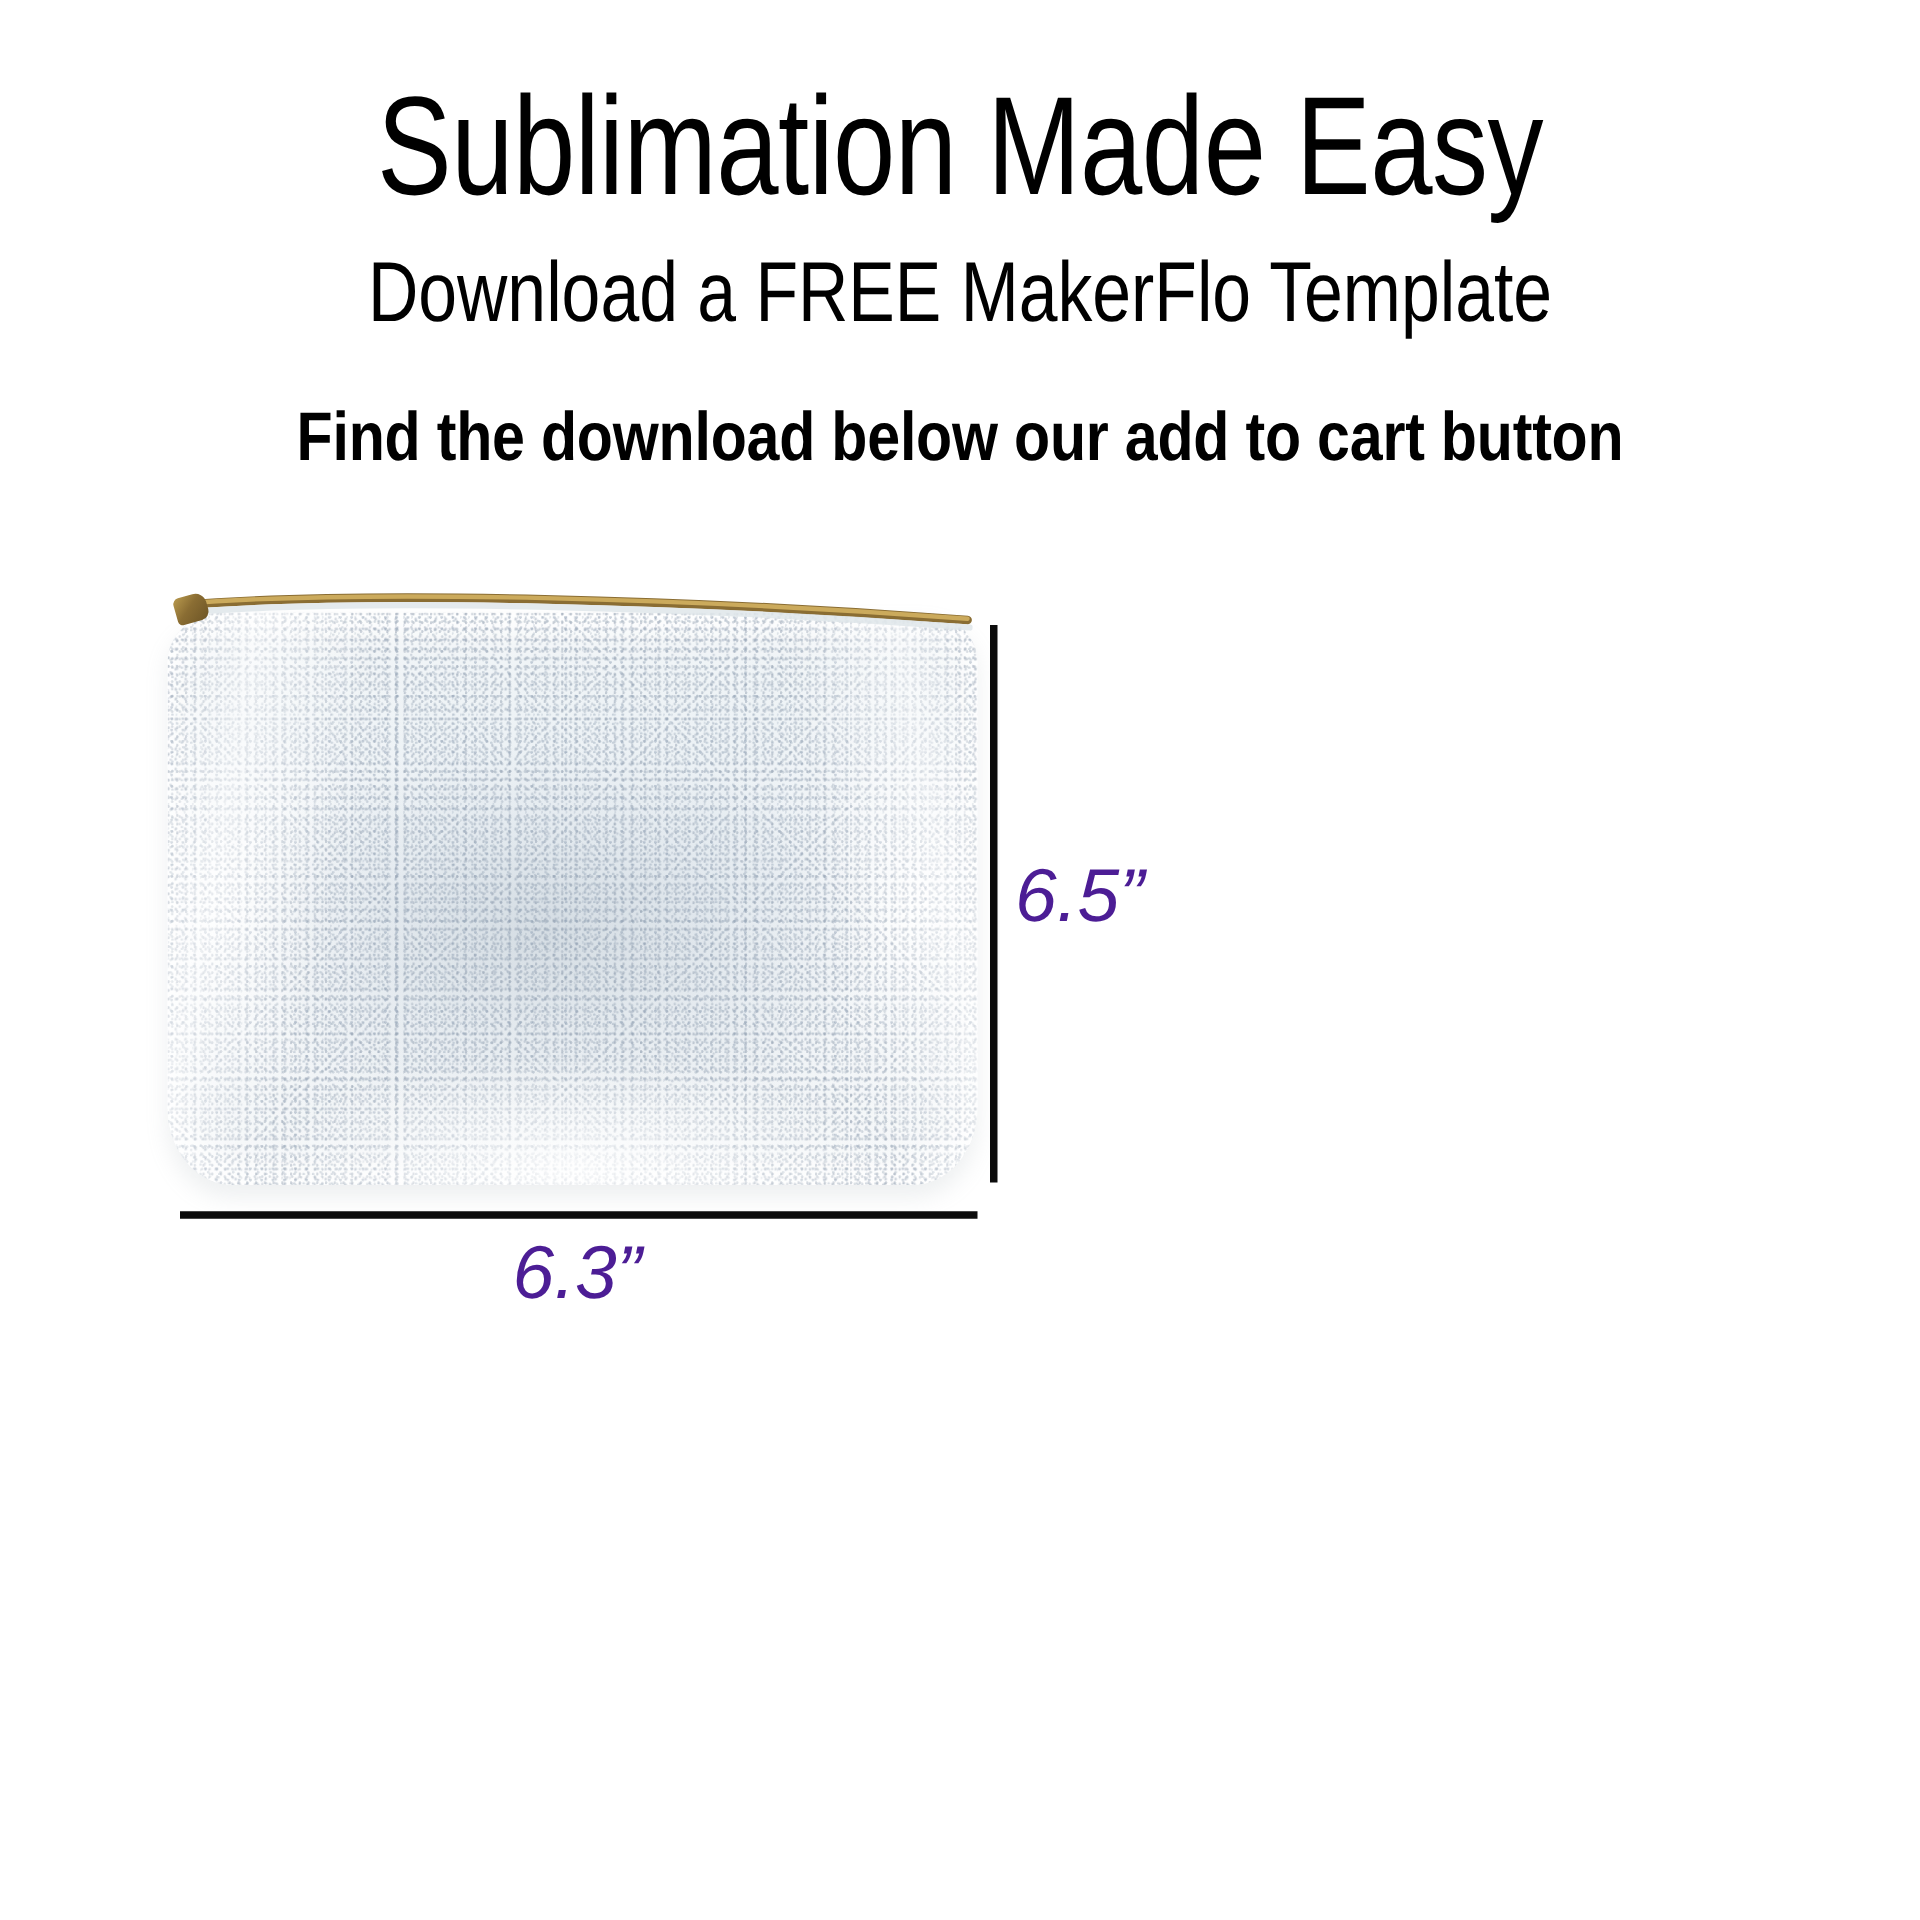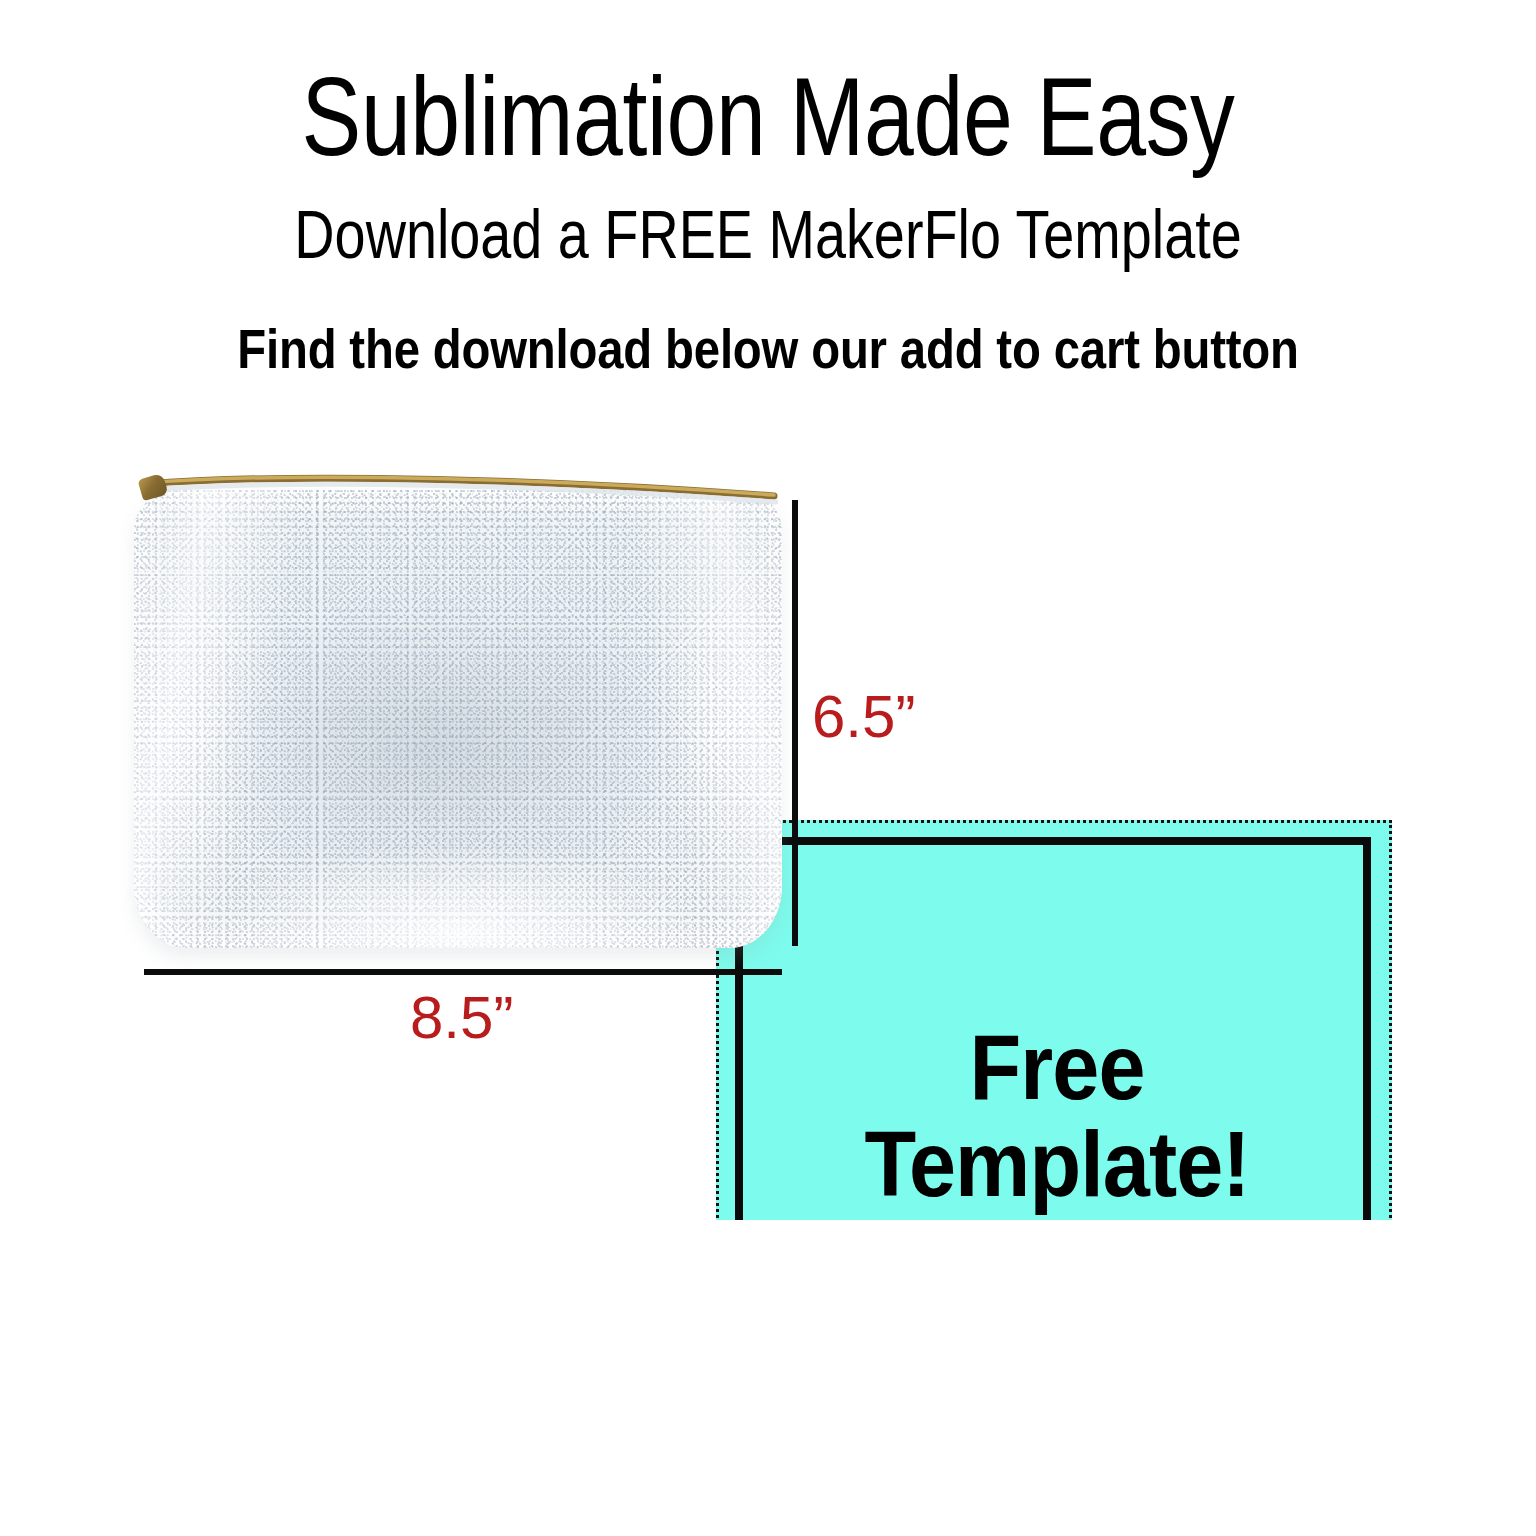--- a/index.html
+++ b/index.html
@@ -174,58 +174,54 @@
 
   
   .dim-line {
     position: absolute;
     background: #0c0c0c;
   }
   #dim-v-line { left: 792px; top: 500px; width: 6px; height: 446px; }
   #dim-h-line { left: 144px; top: 969px; width: 638px; height: 6px; }
   .dim-label {
     position: absolute;
-    color: #b91c1c;
+    color: #4c1d95;
     font-family: "Liberation Sans", sans-serif;
     font-weight: 400;
     white-space: nowrap;
+    font-style: italic;
   }
   #dim-v-label { left: 812px; top: 684px; font-size: 60px; line-height: 66px; }
   #dim-h-label { left: 410px; top: 985px; font-size: 60px; line-height: 66px; }
 </style>
 </head>
 <body>
 
 <div id="canvas">
 
   <div class="headline" id="title">Sublimation Made Easy</div>
 
   <div class="headline" id="subtitle">Download a FREE MakerFlo Template</div>
 
   <div class="headline" id="tagline">Find the download below our add to cart button</div>
 
-  <div id="template-box">
-    <div id="template-box-inner"></div>
-    <div id="template-label">Free
-Template!</div>
-  </div>
 
   <div id="pouch">
     <div class="pouch-body"></div>
     <div class="pouch-glitter"></div>
     <div class="pouch-sheen"></div>
     <div class="pouch-zipper">
       <svg viewBox="0 0 640 34" preserveAspectRatio="none" aria-hidden="true">
         <path d="M6,10 C160,-2 420,6 636,22" fill="none" stroke="#8a6d33" stroke-width="7" stroke-linecap="round"></path>
         <path d="M6,9 C160,-3 420,5 636,21" fill="none" stroke="#cbaa5c" stroke-width="3.5" stroke-linecap="round"></path>
         <path d="M8,16 C162,4 422,12 638,28" fill="none" stroke="#dfe6ea" stroke-width="5" stroke-linecap="round" opacity="0.85"></path>
       </svg>
       <div class="pouch-pull"></div>
     </div>
   </div>
 
   <div class="dim-line" id="dim-v-line"></div>
   <div class="dim-label" id="dim-v-label">6.5”</div>
 
   <div class="dim-line" id="dim-h-line"></div>
-  <div class="dim-label" id="dim-h-label">8.5”</div>
+  <div class="dim-label" id="dim-h-label">6.3”</div>
 
 </div>
 
 </body></html>

